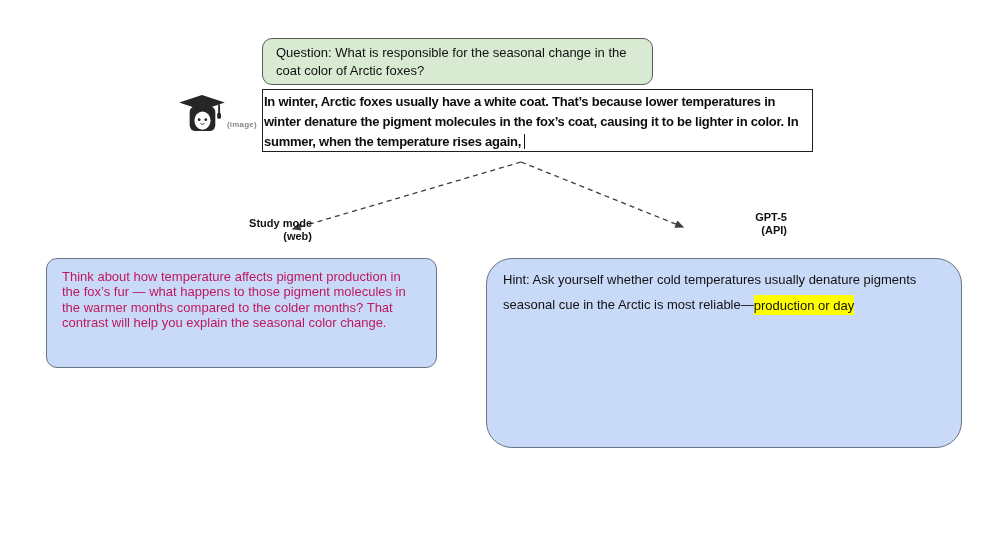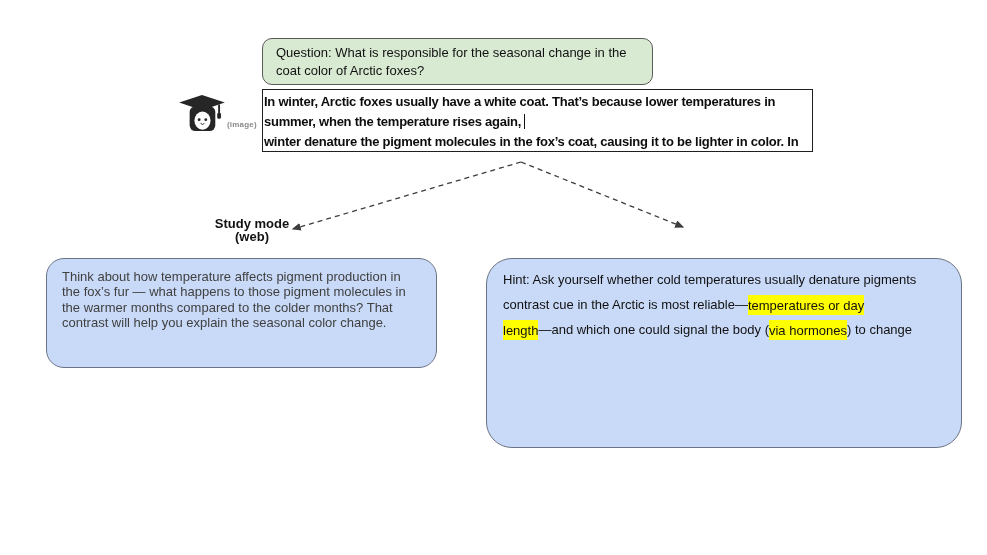--- a/index.html
+++ b/index.html
@@ -45,35 +45,35 @@
   .caret {
     display: inline-block; width: 1.4px; height: 15px;
     background: #111; margin-left: 3px; vertical-align: text-bottom;
   }
 
   
   .arrows { position: absolute; left: 270px; top: 150px; width: 430px; height: 90px; }
 
   
   .branch-label {
-    position: absolute; width: 120px; text-align: center;
-    font-size: 13px; font-weight: bold; line-height: 13px; color: #111;
+    position: absolute; width: 120px; text-align: right;
+    font-size: 11px; font-weight: bold; line-height: 13px; color: #111;
   }
   .label-study { left: 192px; top: 217px; }
   .label-gpt5  { left: 667px; top: 211px; }
 
   
   .study-bubble {
     position: absolute; left: 46px; top: 258px;
     width: 391px; height: 110px; box-sizing: border-box;
     background: var(--blue-bg, #c9daf8);
     border: 1.4px solid var(--blue-border, #6b7485);
-    border-radius: 18px;
+    border-radius: 11px;
     padding: 10px 15px;
-    font-size: 13px; line-height: 15.4px; color: #404040;
+    font-size: 13px; line-height: 15.4px; color: #be185d;
   }
 
   
   .gpt5-bubble {
     position: absolute; left: 486px; top: 258px;
     width: 476px; height: 190px; box-sizing: border-box;
     background: var(--blue-bg, #c9daf8);
     border: 1.4px solid var(--blue-border, #6b7485);
     border-radius: 26px;
     padding: 8px 16px 0 16px;
@@ -100,42 +100,45 @@
       <path d="M23.5,31 Q25.5,33 27.5,31" stroke="#262626" stroke-width="1" fill="none"></path>
       <polygon points="25,1 49,9 25,17 1,9" fill="#262626"></polygon>
       <path d="M43,11 L43,20" stroke="#262626" stroke-width="2" fill="none"></path>
       <rect x="41" y="20" width="4" height="6" rx="1.2" fill="#262626"></rect>
     </svg>
   </div>
   <div class="image-label">(image)</div>
 
   <div class="typed-box">
       <div class="tline">In winter, Arctic foxes usually have a white coat. That’s because lower temperatures in</div>
+      <div class="tline">winter denature the pigment molecules in the fox’s coat, causing it to be lighter in color. In</div>
       <div class="tline">summer, when the temperature rises again,<span class="caret"></span></div>
-      <div class="tline">winter denature the pigment molecules in the fox’s coat, causing it to be lighter in color. In</div>
     </div>
 
   <svg class="arrows" viewBox="0 0 430 90" xmlns="http://www.w3.org/2000/svg">
     <defs>
       <marker id="ah" markerWidth="8" markerHeight="8" refX="6" refY="3" orient="auto">
         <path d="M0,0 L7,3 L0,6 Z" fill="#3d3d3d"></path>
       </marker>
     </defs>
     <path d="M251,12 L23,79" stroke="#3d3d3d" stroke-width="1.3" stroke-dasharray="5 4" fill="none" marker-end="url(#ah)"></path>
     <path d="M251,12 L413,77" stroke="#3d3d3d" stroke-width="1.3" stroke-dasharray="5 4" fill="none" marker-end="url(#ah)"></path>
   </svg>
 
   <div class="branch-label label-study">
     <div>Study mode</div>
     <div>(web)</div>
   </div>
+  <div class="branch-label label-gpt5">
+    <div>GPT-5</div>
+    <div>(API)</div>
+  </div>
 
   <div class="study-bubble">
     <span>Think about how temperature affects pigment production in the fox’s fur — what happens to those pigment molecules in the warmer months compared to the colder months? That contrast will help you explain the seasonal color change.</span>
   </div>
 
   <div class="gpt5-bubble">
       <div class="sline"><span>Hint: Ask yourself whether cold temperatures usually denature pigments</span></div>
-      <div class="sline"><span>contrast cue in the Arctic is most reliable—</span><span class="hl">temperatures or day</span></div>
-      <div class="sline"><span class="hl">length</span><span>—and which one could signal the body (</span><span class="hl">via hormones</span><span>) to change</span></div>
+      <div class="sline"><span>seasonal cue in the Arctic is most reliable—</span><span class="hl">production or day</span></div>
     </div>
 
 </div>
 
 </body></html>

